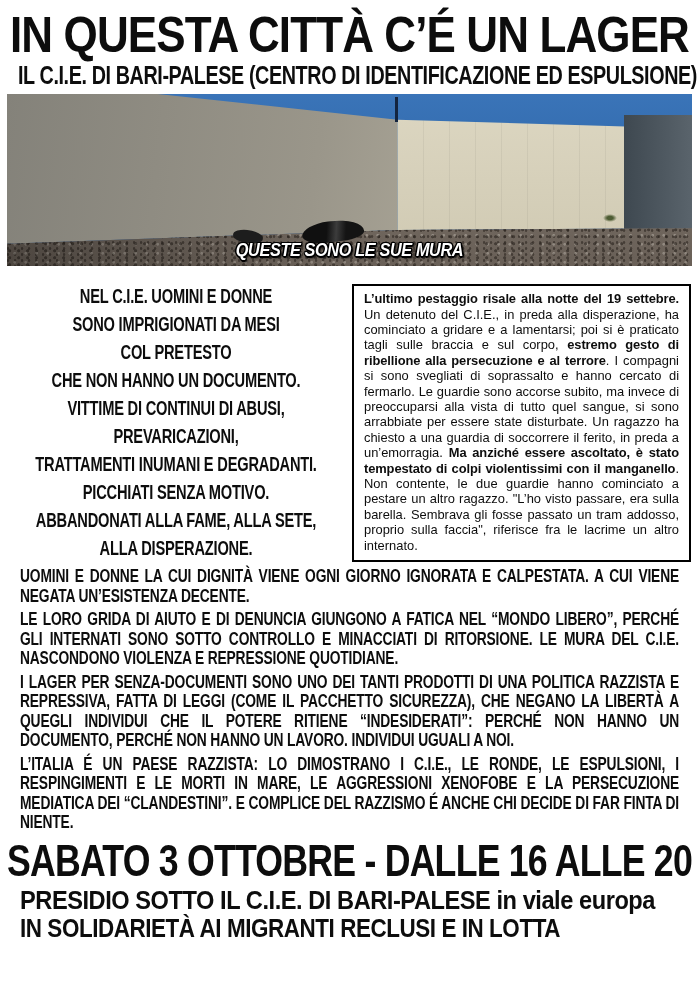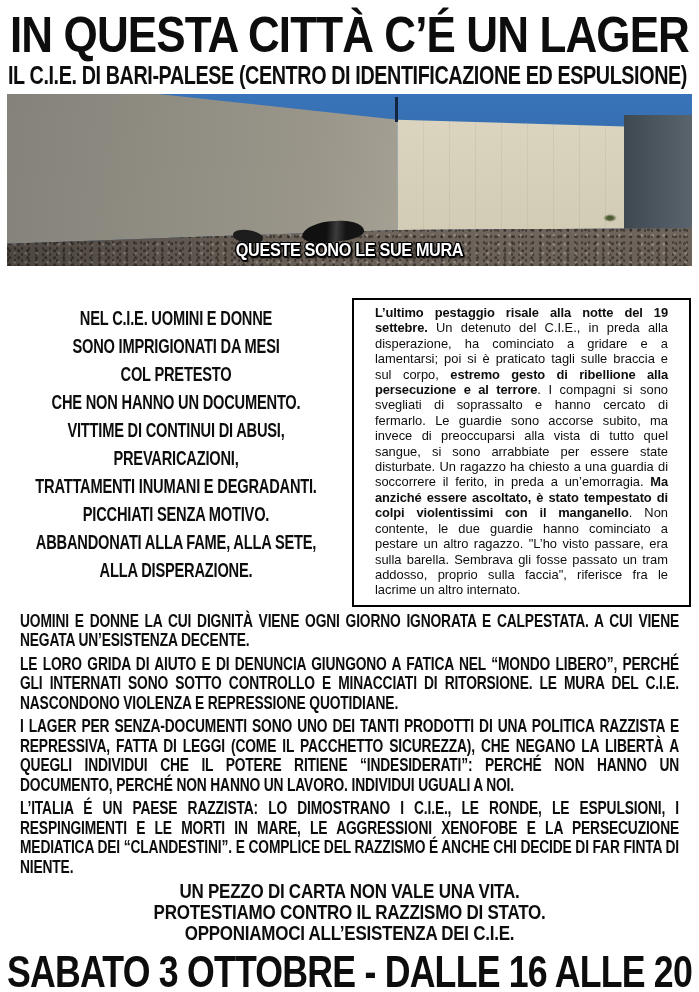--- a/index.html
+++ b/index.html
@@ -4,36 +4,36 @@
 <style>
   * { margin:0; padding:0; box-sizing:border-box; }
   html,body { background:#ffffff; }
   body { font-family:"Liberation Sans", sans-serif; color:#0d0d0d; }
   .page { position:relative; width:699px; height:992px; margin:0 auto; background:#fff; overflow:hidden; }
 
   
   .fitwrap { display:block; overflow:visible; }
   .title-wrap   { margin:10px 10px 0; height:50px; }
   .title        { font-weight:bold; font-size:50px; line-height:50px; letter-spacing:-1px; }
-  .subtitle-wrap{ margin:2px 8px 0; height:27px; }
+  .subtitle-wrap{ margin:2px 18px 0; height:27px; }
   .subtitle     { font-weight:bold; font-size:25px; line-height:27px; letter-spacing:-0.5px; }
 
   
   .photos { display:flex; gap:6px; margin:5px 7px 0; height:172px; }
   .photo { position:relative; overflow:hidden; flex:1; }
   .photo-caption {
     position:absolute; bottom:5px; left:0; right:0; text-align:center;
     color:#fff; font-weight:bold; font-size:17.5px; letter-spacing:-0.4px;
     transform:scaleX(0.93);
     text-shadow:-1.5px 0 #000,1.5px 0 #000,0 -1.5px #000,0 1.5px #000,
                 -1px -1px #000,1px 1px #000,-1px 1px #000,1px -1px #000,2px 2px 2px #000;
     z-index:30;
   }
   
-  .ph-left { background:linear-gradient(#3a74b8,#2c63a4 70%); }
+  .ph-left { background:linear-gradient(#3a74b8,#2c63a4 70%);font-style:italic; }
   .wall-left-gray {
     position:absolute; inset:0; z-index:2;
     clip-path:polygon(0 0, 22% 0, 57% 15%, 57% 79%, 0 87%);
     background:linear-gradient(97deg,#84827a 0%, #9a968a 45%, #c2bcaa 95%);
   }
   .wall-right-cream {
     position:absolute; inset:0; z-index:2;
     clip-path:polygon(57% 15%, 100% 20%, 100% 78%, 57% 79%);
     background:
       linear-gradient(115deg, rgba(90,85,70,.35) 0 4%, rgba(90,85,70,0) 9%),
@@ -101,32 +101,32 @@
       linear-gradient(#c8c8c8, #a6a6a6 45%, #8f8f8f);
   }
   .bar { position:absolute; z-index:20; top:0; bottom:0;
     background:linear-gradient(90deg,#050505,#383838 45%,#0b0b0b); }
   .b1{left:2%;  width:11px;}
   .b2{left:31%; width:20px;}
   .b3{left:55.5%; width:19px;}
   .b4{left:81.5%; width:20px;}
 
   
-  .columns { display:flex; gap:8px; margin:8px 8px 0; align-items:center; }
+  .columns { display:flex; gap:8px; margin:8px 8px 0; align-items:flex-end; }
   .col-intro { width:336px; flex:none; padding-top:8px; }
   .intro-squeeze {
     width:470px; margin-left:-67px;
     transform:scaleX(0.715); transform-origin:center top;
     font-weight:bold; font-size:20.5px; line-height:28px; letter-spacing:-0.3px;
     text-align:center; white-space:pre-line;
   }
   .col-box { flex:1; }
   .story-box {
-    border:2px solid #000; padding:5px 21px 7px;
-    font-size:12.9px; line-height:15.4px; text-align:justify;margin-top:24px;
+    border:2px solid #000; padding:5px 10px 7px;
+    font-size:12.9px; line-height:15.4px; text-align:justify;
   }
   .story-box b { letter-spacing:-0.1px; }
 
   
   .paras { margin:5px 0 0 20px; }
   .paras-squeeze {
     width:860px; transform:scaleX(0.7663); transform-origin:left top;
     font-weight:bold; font-size:18px; line-height:19.5px; letter-spacing:-0.2px;
     text-align:justify;
   }
@@ -197,25 +197,20 @@
 
   <div class="paras">
     <div class="paras-squeeze">
       <p>UOMINI E DONNE LA CUI DIGNITÀ VIENE OGNI GIORNO IGNORATA E CALPESTATA. A CUI VIENE NEGATA UN’ESISTENZA DECENTE.</p>
       <p>LE LORO GRIDA DI AIUTO E DI DENUNCIA GIUNGONO A FATICA NEL “MONDO LIBERO”, PERCHÉ GLI INTERNATI SONO SOTTO CONTROLLO E MINACCIATI DI RITORSIONE. LE MURA DEL C.I.E. NASCONDONO VIOLENZA E REPRESSIONE QUOTIDIANE.</p>
       <p>I LAGER PER SENZA-DOCUMENTI SONO UNO DEI TANTI PRODOTTI DI UNA POLITICA RAZZISTA E REPRESSIVA, FATTA DI LEGGI (COME IL PACCHETTO SICUREZZA), CHE NEGANO LA LIBERTÀ A QUEGLI INDIVIDUI CHE IL POTERE RITIENE “INDESIDERATI”: PERCHÉ NON HANNO UN DOCUMENTO, PERCHÉ NON HANNO UN LAVORO. INDIVIDUI UGUALI A NOI.</p>
       <p>L’ITALIA É UN PAESE RAZZISTA: LO DIMOSTRANO I C.I.E., LE RONDE, LE ESPULSIONI, I RESPINGIMENTI E LE MORTI IN MARE, LE AGGRESSIONI XENOFOBE E LA PERSECUZIONE MEDIATICA DEI “CLANDESTINI”. E COMPLICE DEL RAZZISMO É ANCHE CHI DECIDE DI FAR FINTA DI NIENTE.</p>
     </div>
   </div>
 
-  <div class="cta-wrap">
-    <div class="cta">UN PEZZO DI CARTA NON VALE UNA VITA.
-PROTESTIAMO CONTRO IL RAZZISMO DI STATO.
-OPPONIAMOCI ALL’ESISTENZA DEI C.I.E.</div>
-  </div>
 
   <div class="fitwrap date-wrap">
     <span class="date-line" style="display: inline-block; white-space: nowrap; transform-origin: left top; transform: scaleX(0.7933);">SABATO 3 OTTOBRE - DALLE 16 ALLE 20</span>
   </div>
   <div class="fitwrap loc-wrap">
     <span class="loc-line" style="display: inline-block; white-space: nowrap; transform-origin: left top; transform: scaleX(0.9082);"><span>PRESIDIO SOTTO IL C.I.E. DI BARI-PALESE</span><span> in viale europa</span></span>
   </div>
   <div class="fitwrap sol-wrap">
     <span class="sol-line" style="display: inline-block; white-space: nowrap; transform-origin: left top; transform: scaleX(0.8626);">IN SOLIDARIETÀ AI MIGRANTI RECLUSI E IN LOTTA</span>
   </div>

